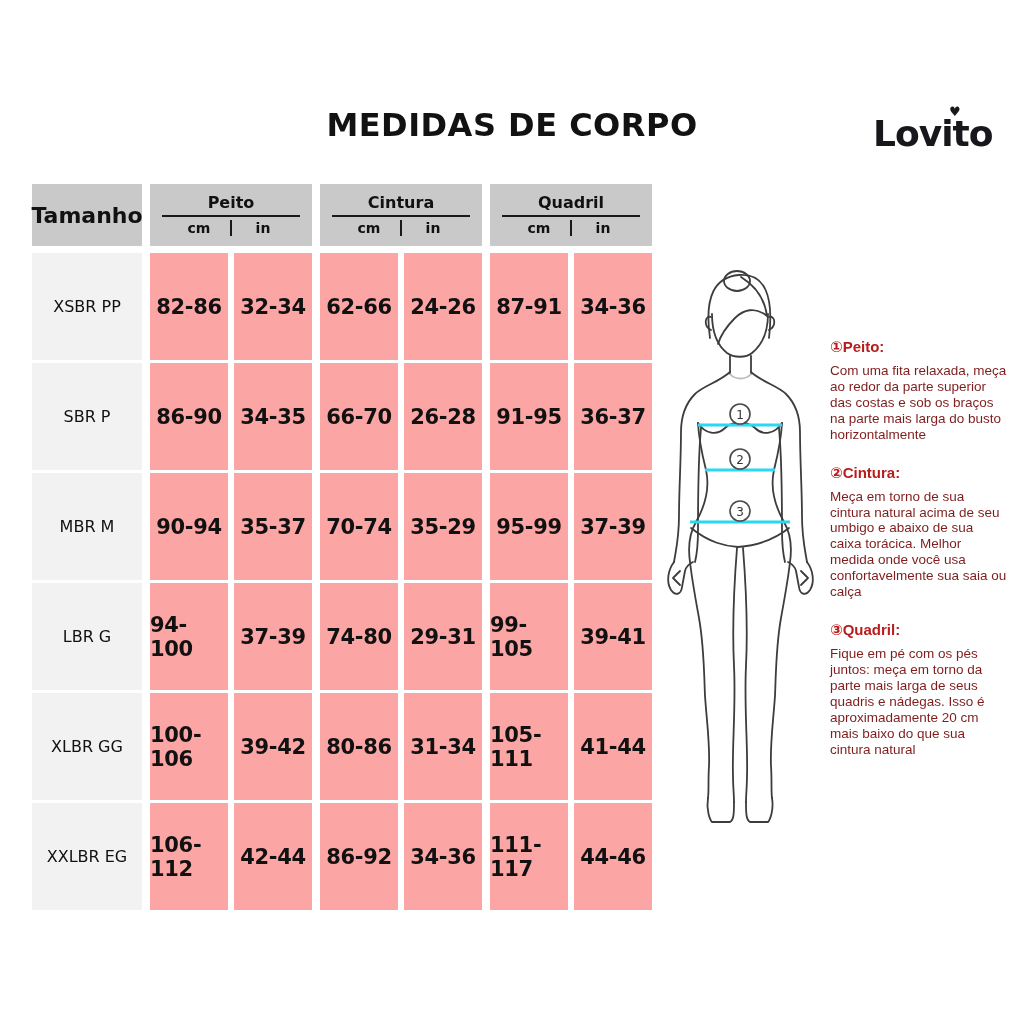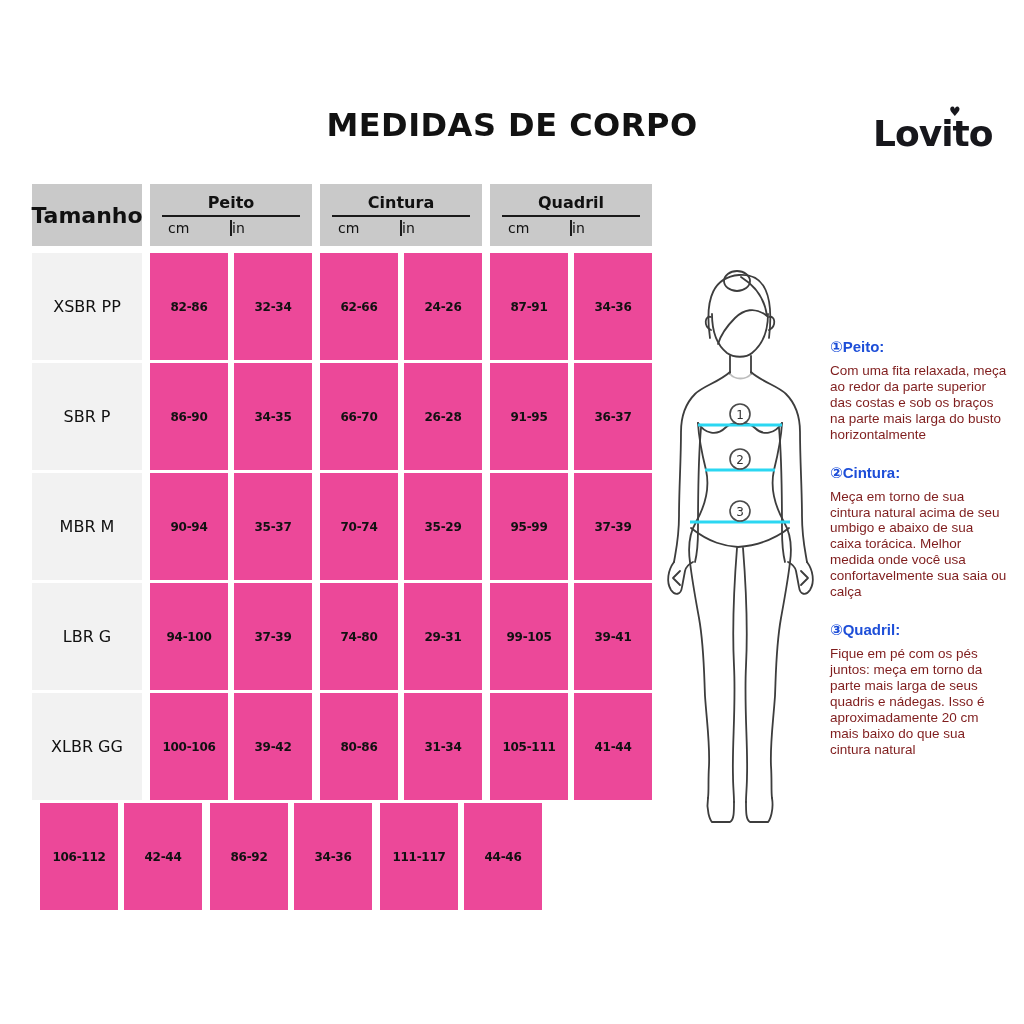--- a/index.html
+++ b/index.html
@@ -32,46 +32,46 @@
   }
   .group-h {
     width:162px; height:62px; margin-left:8px;
     display:flex; flex-direction:column; align-items:center; justify-content:center;
   }
   .group-label { font-weight:bold; font-size:16px; line-height:1.1; }
   .units {
     display:flex; align-items:flex-start; justify-content:center;
     border-top:2px solid #1a1a1a; width:138px; margin-top:4px; padding-top:3px;
   }
-  .units .u { width:62px; font-size:14px; font-weight:normal; line-height:16px; }
+  .units .u { width:62px; text-align:center; font-size:14px; font-weight:bold; line-height:16px; }
   .udiv { width:2px; height:16px; background:#1a1a1a; }
 
   .scell {
     width:110px; height:107px; background:#f2f2f2;
     display:flex; flex-direction:row; align-items:center; justify-content:center;
     font-weight:normal; font-size:16px; line-height:1.35; text-align:center;
   }
   .vcell {
-    width:78px; height:107px; background:#ec4899; margin-left:6px;
+    width:78px; height:107px; background:#fca5a5; margin-left:6px;
     display:flex; align-items:center; justify-content:center;
-    font-weight:bold; font-size:12px; letter-spacing:-0.3px;
+    font-weight:bold; font-size:21px; letter-spacing:-0.3px;
   }
   .vcell.gs { margin-left:8px; }
 
   
   .fig { position:absolute; left:655px; top:266px; width:190px; height:570px; }
   .fig svg { display:block; }
 
   
   .instructions {
     position:absolute; left:830px; top:338px; width:178px;
     font-family:"Liberation Sans","DejaVu Sans",sans-serif;
   }
   .section { margin-bottom:21px; }
-  .sec-h { font-size:15px; font-weight:bold; color:#1d4ed8; margin:0 0 7px 0; }
+  .sec-h { font-size:15px; font-weight:bold; color:#b91c1c; margin:0 0 7px 0; }
   .sec-b { font-size:13.5px; line-height:1.18; color:#7f1d1d; margin:0; }
 </style>
 </head>
 <body>
 
 <div class="page">
 
   <div class="title">MEDIDAS DE CORPO</div>
 
   <div class="logo">
@@ -171,20 +171,24 @@
       </div>
       <div class="vcell gs">100-106</div>
       <div class="vcell">39-42</div>
       <div class="vcell gs">80-86</div>
       <div class="vcell">31-34</div>
       <div class="vcell gs">105-111</div>
       <div class="vcell">41-44</div>
     </div>
 
     <div class="trow">
+      <div class="scell">
+        <span>XXL</span>
+        <span>BR EG</span>
+      </div>
       <div class="vcell gs">106-112</div>
       <div class="vcell">42-44</div>
       <div class="vcell gs">86-92</div>
       <div class="vcell">34-36</div>
       <div class="vcell gs">111-117</div>
       <div class="vcell">44-46</div>
     </div>
 
   </div>
 

